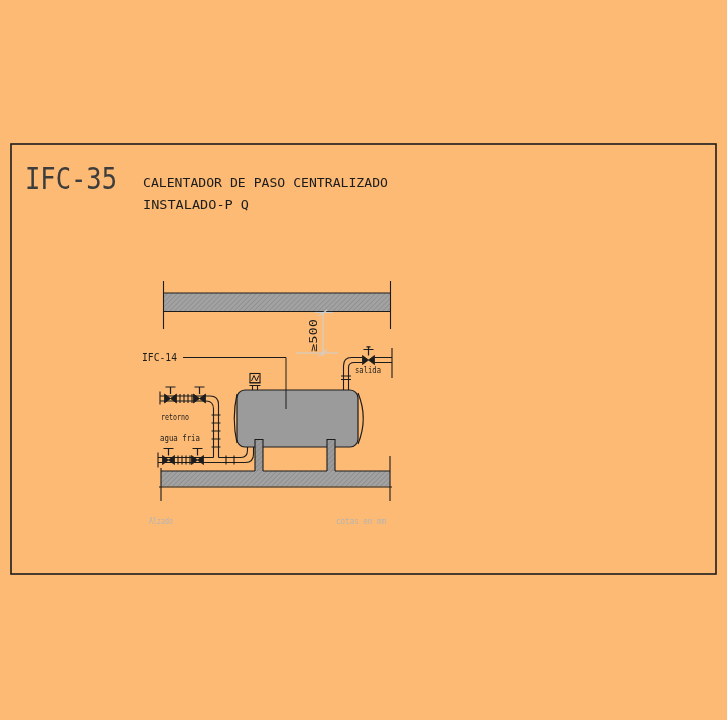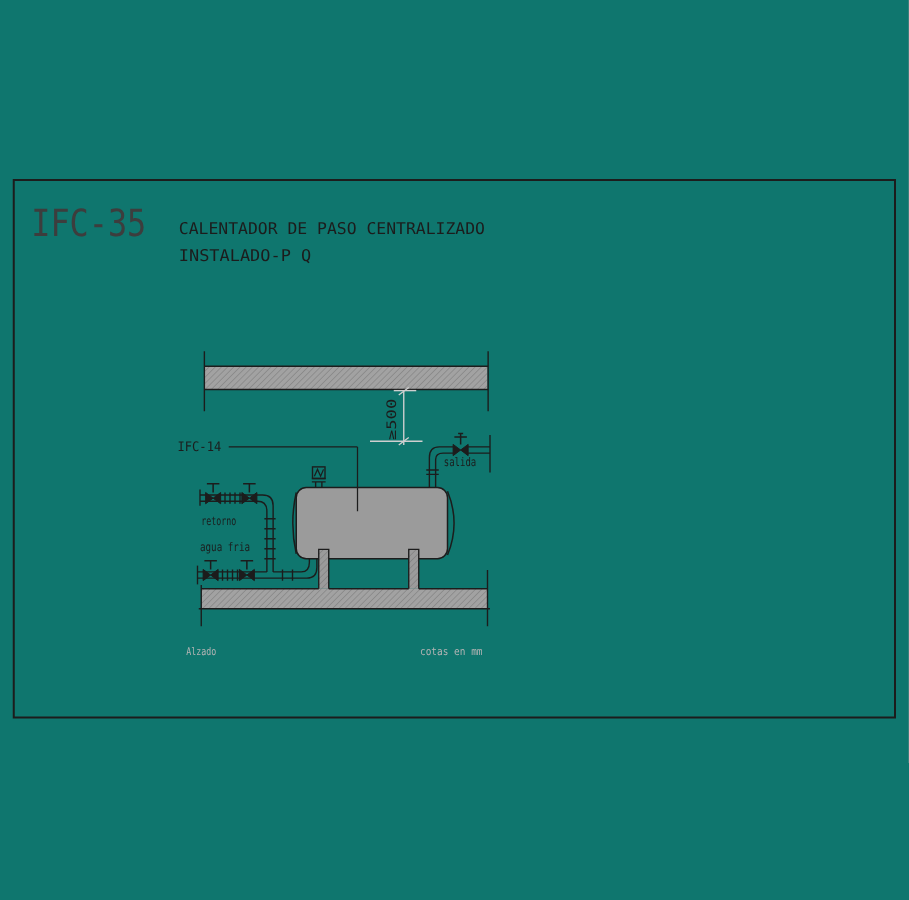--- a/index.html
+++ b/index.html
@@ -1,18 +1,18 @@
 <!DOCTYPE html>
 <html><head>
 <meta charset="utf-8">
 <style>
   html,body{margin:0;padding:0;}
   body{width:727px;height:720px;background:#9b9b9b;overflow:hidden;
        font-family:"DejaVu Sans Mono", monospace;}
-  .canvas{position:relative;width:727px;height:720px;background:#0f766e;}
+  .canvas{position:relative;width:727px;height:720px;background:#fdba74;}
   svg{position:absolute;left:0;top:0;}
   svg text{font-family:"DejaVu Sans Mono", monospace;}
 </style>
 </head>
 <body>
 
 <div class="canvas">
 <svg width="727" height="720" viewBox="0 0 727 720">
   <defs>
     <pattern id="hatch" patternUnits="userSpaceOnUse" width="3.5" height="3.5" patternTransform="rotate(45)">

